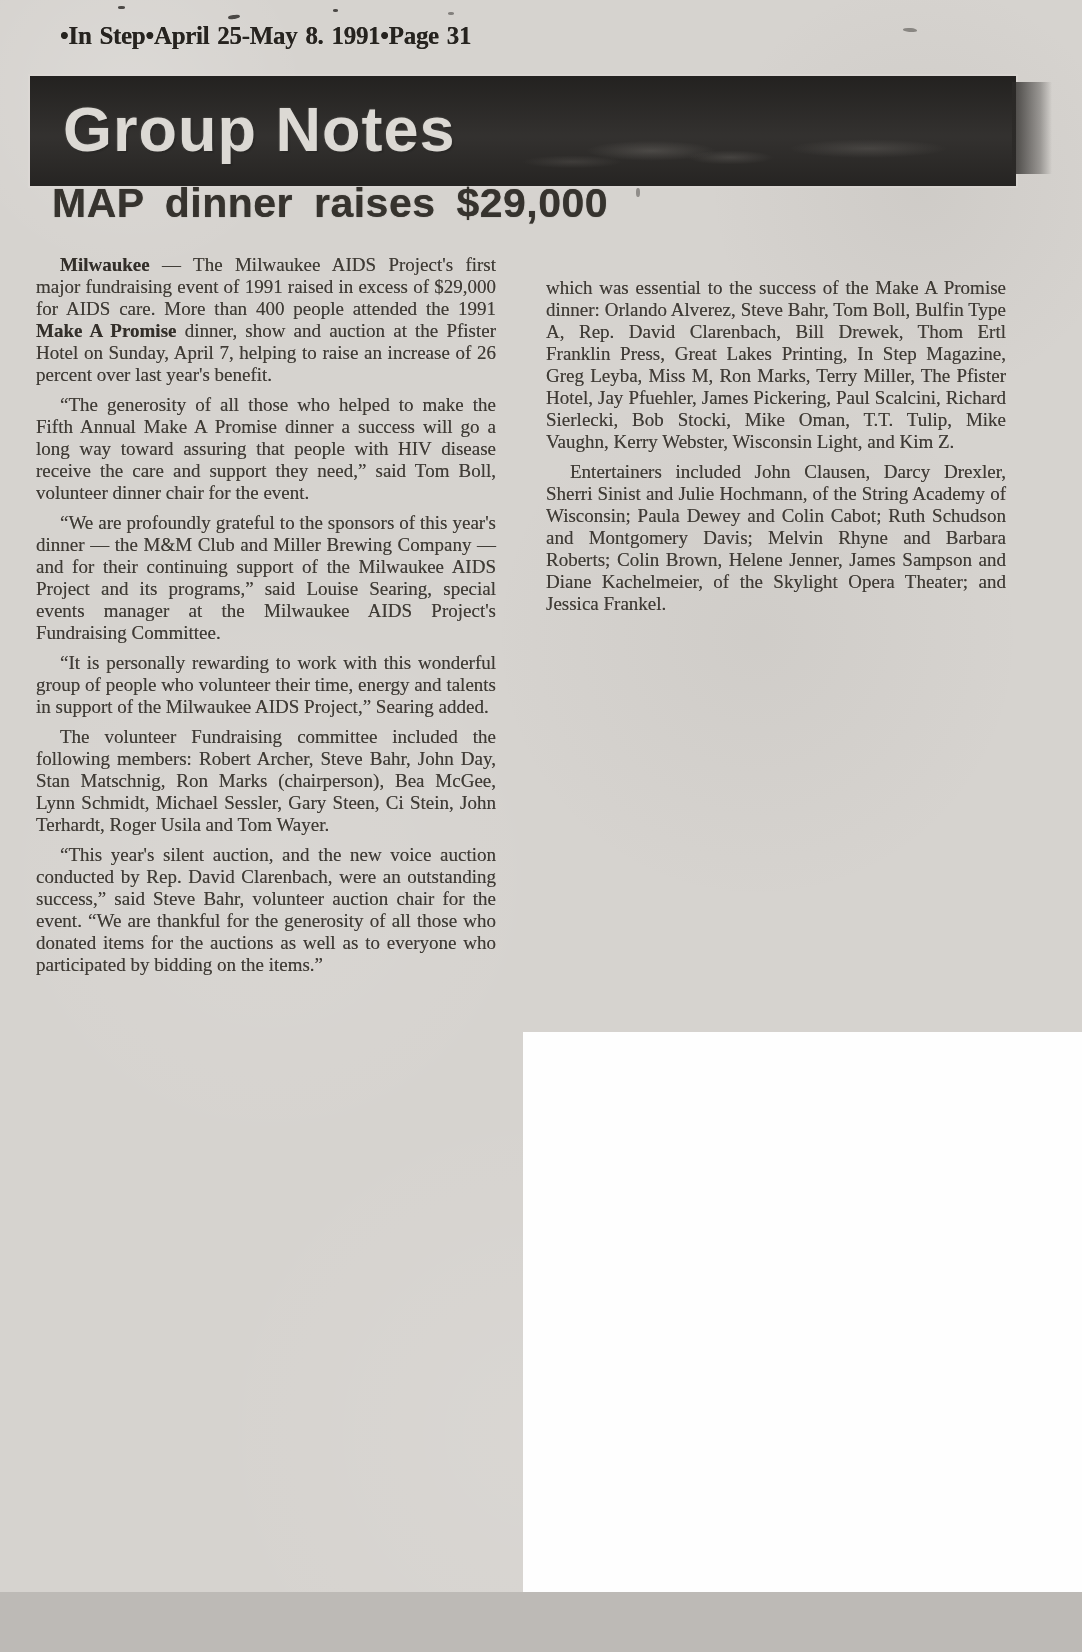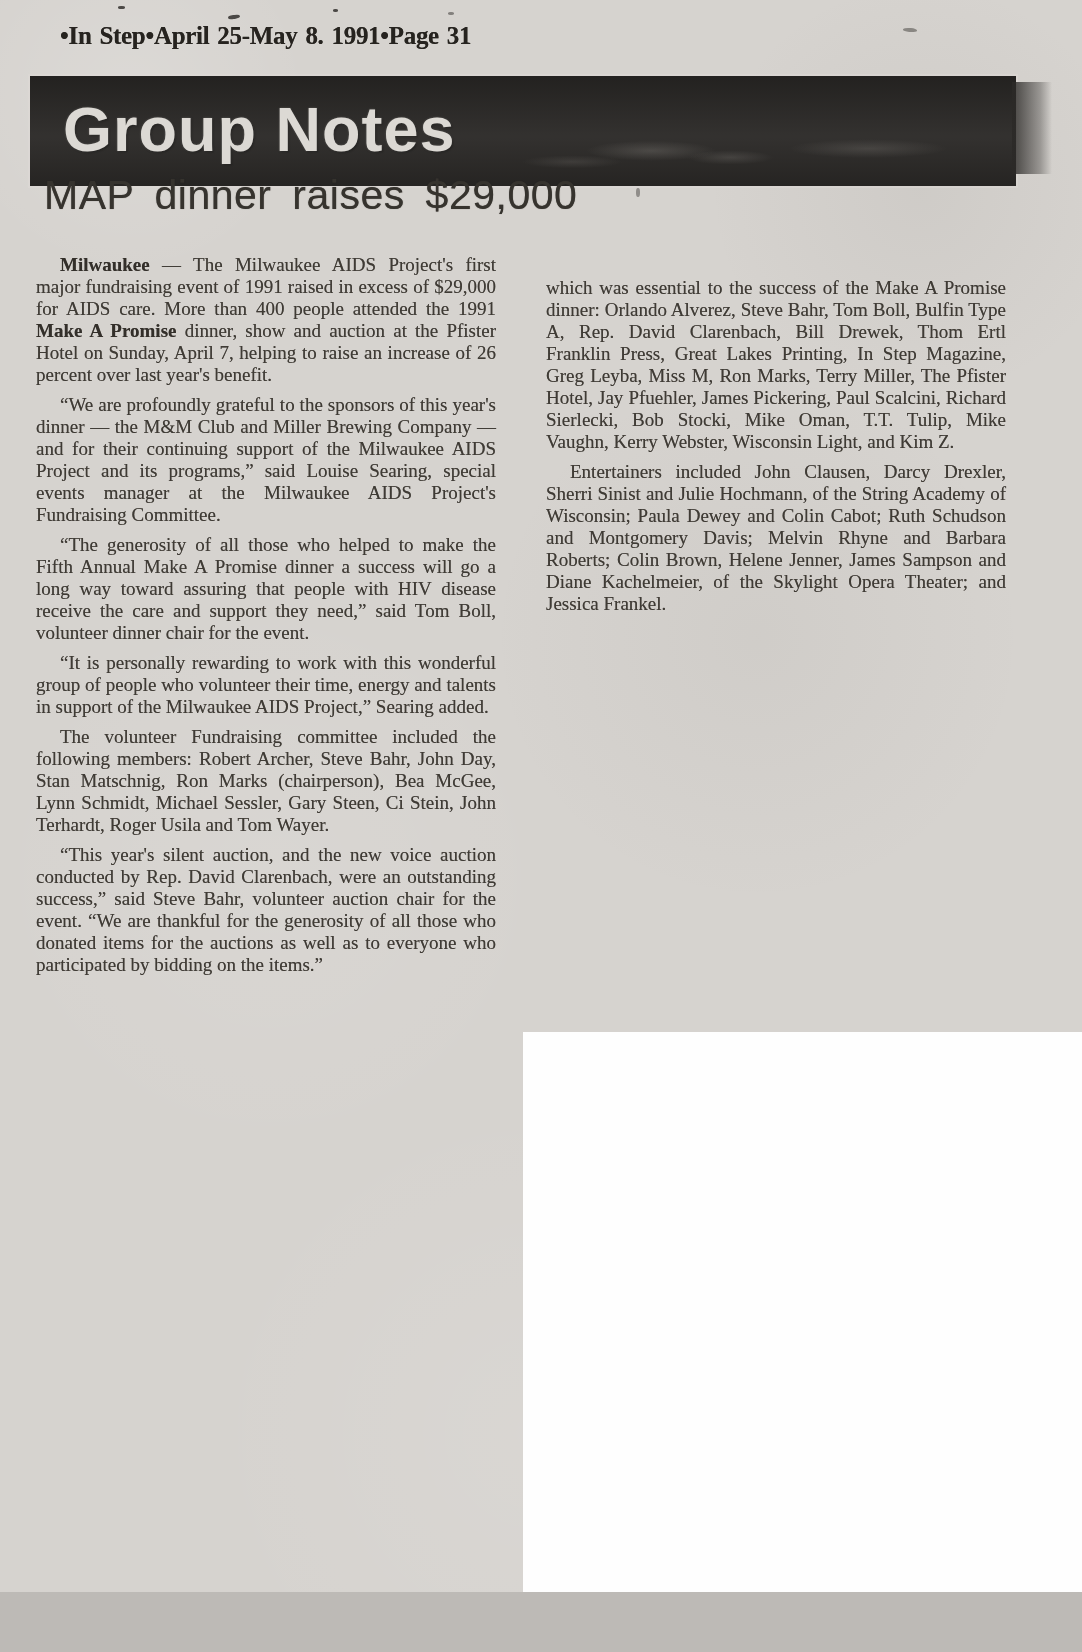--- a/index.html
+++ b/index.html
@@ -60,23 +60,23 @@
     display:block;
     padding-left:33px;
     font-family:"Liberation Sans","DejaVu Sans",sans-serif;
     font-size:63px;font-weight:bold;
     line-height:106px;
     color:var(--banner-text);
     letter-spacing:1px;
     text-shadow:1px 1px 2px rgba(0,0,0,.45), 0 0 2px rgba(220,217,212,.35);
   }
   .headline{
-    position:absolute;left:44px;top:172px;margin:0;
+    position:absolute;left:44px;top:172px;margin:8px;
     font-family:"Liberation Sans","DejaVu Sans",sans-serif;
-    font-size:41px;font-weight:normal;
+    font-size:41px;font-weight:bold;
     color:var(--headline-ink);
     letter-spacing:.5px;word-spacing:9px;
     text-shadow:0 0 .8px rgba(54,51,46,.75);
     white-space:nowrap;
   }
   .col{
     position:absolute;
     width:460px;
     font-size:19px;line-height:22px;
     text-align:justify;
@@ -111,22 +111,22 @@
   <div class="masthead">•In Step•April 25-May 8. 1991•Page 31</div>
 
   <div class="banner">
     <span class="banner-title">Group Notes</span>
   </div>
 
   <h1 class="headline">MAP dinner raises $29,000</h1>
 
   <div class="col col-left">
       <p class="para indent"><span class="bold">Milwaukee</span><span> — The Milwaukee AIDS Project's first major fundraising event of 1991 raised in excess of $29,000 for AIDS care. More than 400 people attended the 1991 </span><span class="bold">Make A Promise</span><span> dinner, show and auction at the Pfister Hotel on Sunday, April 7, helping to raise an increase of 26 percent over last year's benefit.</span></p>
+      <p class="para indent"><span>“The generosity of all those who helped to make the Fifth Annual Make A Promise dinner a success will go a long way toward assuring that people with HIV disease receive the care and support they need,” said Tom Boll, volunteer dinner chair for the event.</span></p>
       <p class="para indent"><span>“We are profoundly grateful to the sponsors of this year's dinner — the M&amp;M Club and Miller Brewing Company — and for their continuing support of the Milwaukee AIDS Project and its programs,” said Louise Searing, special events manager at the Milwaukee AIDS Project's Fundraising Committee.</span></p>
-      <p class="para indent"><span>“The generosity of all those who helped to make the Fifth Annual Make A Promise dinner a success will go a long way toward assuring that people with HIV disease receive the care and support they need,” said Tom Boll, volunteer dinner chair for the event.</span></p>
       <p class="para indent"><span>“It is personally rewarding to work with this wonderful group of people who volunteer their time, energy and talents in support of the Milwaukee AIDS Project,” Searing added.</span></p>
       <p class="para indent"><span>The volunteer Fundraising committee included the following members: Robert Archer, Steve Bahr, John Day, Stan Matschnig, Ron Marks (chairperson), Bea McGee, Lynn Schmidt, Michael Sessler, Gary Steen, Ci Stein, John Terhardt, Roger Usila and Tom Wayer.</span></p>
       <p class="para indent"><span>“This year's silent auction, and the new voice auction conducted by Rep. David Clarenbach, were an outstanding success,” said Steve Bahr, volunteer auction chair for the event. “We are thankful for the generosity of all those who donated items for the auctions as well as to everyone who participated by bidding on the items.”</span></p>
     </div>
 
   <div class="col col-right">
       <p class="para"><span>which was essential to the success of the Make A Promise dinner: Orlando Alverez, Steve Bahr, Tom Boll, Bulfin Type A, Rep. David Clarenbach, Bill Drewek, Thom Ertl Franklin Press, Great Lakes Printing, In Step Magazine, Greg Leyba, Miss M, Ron Marks, Terry Miller, The Pfister Hotel, Jay Pfuehler, James Pickering, Paul Scalcini, Richard Sierlecki, Bob Stocki, Mike Oman, T.T. Tulip, Mike Vaughn, Kerry Webster, Wisconsin Light, and Kim Z.</span></p>
       <p class="para indent"><span>Entertainers included John Clausen, Darcy Drexler, Sherri Sinist and Julie Hochmann, of the String Academy of Wisconsin; Paula Dewey and Colin Cabot; Ruth Schudson and Montgomery Davis; Melvin Rhyne and Barbara Roberts; Colin Brown, Helene Jenner, James Sampson and Diane Kachelmeier, of the Skylight Opera Theater; and Jessica Frankel.</span></p>
     </div>
 

